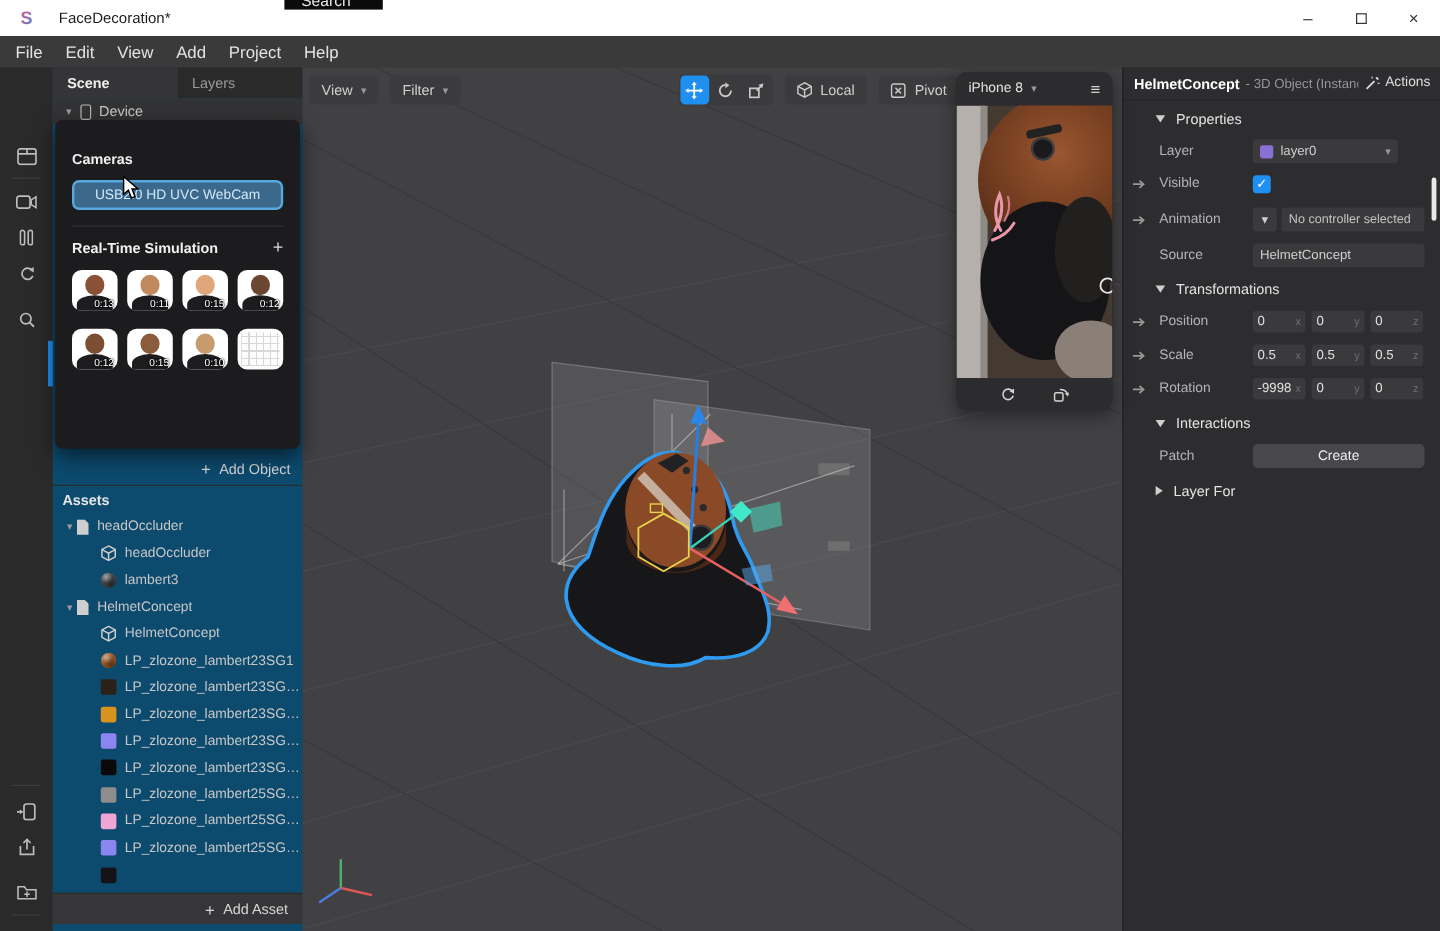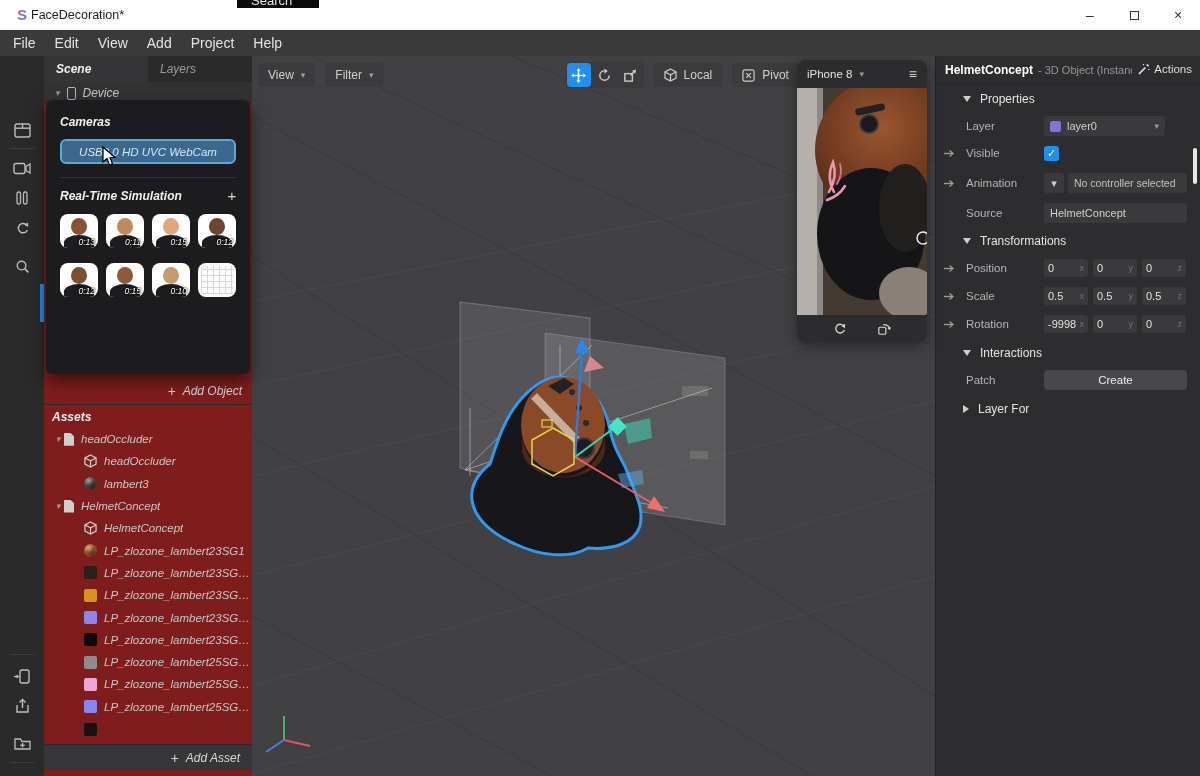--- a/index.html
+++ b/index.html
@@ -4,40 +4,40 @@
 <style>
   * { margin:0; padding:0; box-sizing:border-box; }
   html,body { width:1200px; height:776px; }
   body { position:relative; overflow:hidden; background:#404043;
          font-family:"Liberation Sans",sans-serif; -webkit-font-smoothing:antialiased; }
 
   
   .titlebar { position:absolute; left:0; top:0; width:1200px; height:30px; background:#ffffff;
               display:flex; align-items:center; z-index:60; }
   .titlebar .logo { margin-left:14px; width:16px; height:16px; }
-  .titlebar .title { margin-left:1px; font-size:12.5px; color:#1c1c1c; }
+  .titlebar .title { margin-left:19px; font-size:12.5px; color:#1c1c1c; }
   .win-btns { position:absolute; right:0; top:0; height:30px; display:flex; align-items:center; gap:0; }
   .win-btn { width:44px; height:30px; display:flex; align-items:center; justify-content:center; color:#333; font-size:14px; cursor:default; }
   .win-btn .sq { width:9px; height:9px; border:1.3px solid #333; }
   .artifact { position:absolute; left:237px; top:0; width:82px; height:8px; background:#0b0b0b; overflow:hidden; z-index:61; }
   .artifact span { display:block; color:#e8e8e8; font-size:13px; transform:translate(14px,-7px); }
 
   
   .menubar { position:absolute; left:0; top:30px; width:1200px; height:26px; background:#3a3a3b;
              display:flex; align-items:center; gap:19px; padding-left:13px; z-index:55; }
   .menubar .mi { color:#e3e3e3; font-size:14px; }
 
   
   .leftrail { position:absolute; left:0; top:56px; width:44px; height:720px; background:#2a2a2b; z-index:40; }
   .rail-ic { position:absolute; left:0; width:44px; height:24px; display:flex; align-items:center; justify-content:center; }
   .rail-div { position:absolute; left:10px; width:24px; height:1px; background:#3d3d3f; }
   .rail-active { position:absolute; left:40px; top:228px; width:5px; height:38px; background:#1f8ff0; }
 
   
-  .scenepanel { position:absolute; left:44px; top:56px; width:208px; height:720px; background:#7f1d1d; z-index:41;font-style:italic; }
+  .scenepanel { position:absolute; left:44px; top:56px; width:208px; height:720px; background:#0c4a6e; z-index:41; }
   .tabs { position:absolute; left:0; top:0; width:208px; height:26px; display:flex; }
   .tab { flex:1; display:flex; align-items:center; padding-left:12px; font-size:12px; }
   .tab.active { background:#353537; color:#efefef; font-weight:bold; }
   .tab.inactive { background:#2a2a2b; color:#9a9a9a; }
   .devrow { position:absolute; left:0; top:26px; width:208px; height:22px; background:#333335;
             display:flex; align-items:center; gap:7px; padding-left:11px; color:#c9c9c9; font-size:12px; }
   .chev { color:#9a9a9a; font-size:9px; }
   .phone-ic { width:9px; height:13px; border:1.3px solid #b9b9b9; border-radius:2px; }
 
   .addrow { position:absolute; right:10px; display:flex; align-items:center; gap:7px; color:#d6d6d6; font-size:12px; }
@@ -56,21 +56,21 @@
       radial-gradient(circle at 70% 80%, rgba(0,0,0,.45), rgba(0,0,0,0) 60%), var(--bg,#555); }
   .icon-tex { width:13px; height:13px; border-radius:2px; background:var(--bg,#555); }
   .albl { overflow:hidden; text-overflow:ellipsis; }
 
   .asset-footer { position:absolute; left:0; bottom:6px; width:208px; height:26px; background:#363638;
                   border-top:1px solid #2b2b2d; display:flex; align-items:center; justify-content:flex-end; }
   .asset-footer .addrow { position:static; margin-right:12px; }
 
   
   .popup { position:absolute; left:2px; top:44px; width:204px; height:274px; background:#1c1c1e;
-           border-radius:6px; box-shadow:0 6px 18px rgba(0,0,0,.55); z-index:45; padding:15px 14px; }
+           border-radius:6px; box-shadow:0 6px 18px rgba(0,0,0,.55); z-index:45; padding:26px 14px; }
   .popup h4 { color:#f0f0f0; font-size:12px; font-weight:bold; }
   .cam-btn { margin-top:10px; height:25px; background:#3c688c; border:2px solid #57a9e0; border-radius:6px;
              display:flex; align-items:center; justify-content:center; color:#cfe8fa; font-size:11.5px; }
   .popup .div { margin:13px 0 11px; height:1px; background:#323234; }
   .sim-hd { display:flex; align-items:center; justify-content:space-between; }
   .sim-hd .plus { color:#d9d9d9; font-size:15px; line-height:10px; }
   .thumbs { margin-top:11px; display:grid; grid-template-columns:repeat(4,38px); grid-auto-rows:34px; gap:15px 8px; }
   .thumb { position:relative; border-radius:8px; background:#fff; overflow:hidden; }
   .thumb .head { position:absolute; top:4px; left:50%; transform:translateX(-50%); width:16px; height:17px;
                  border-radius:50%; background:var(--skin,#a07050); }

